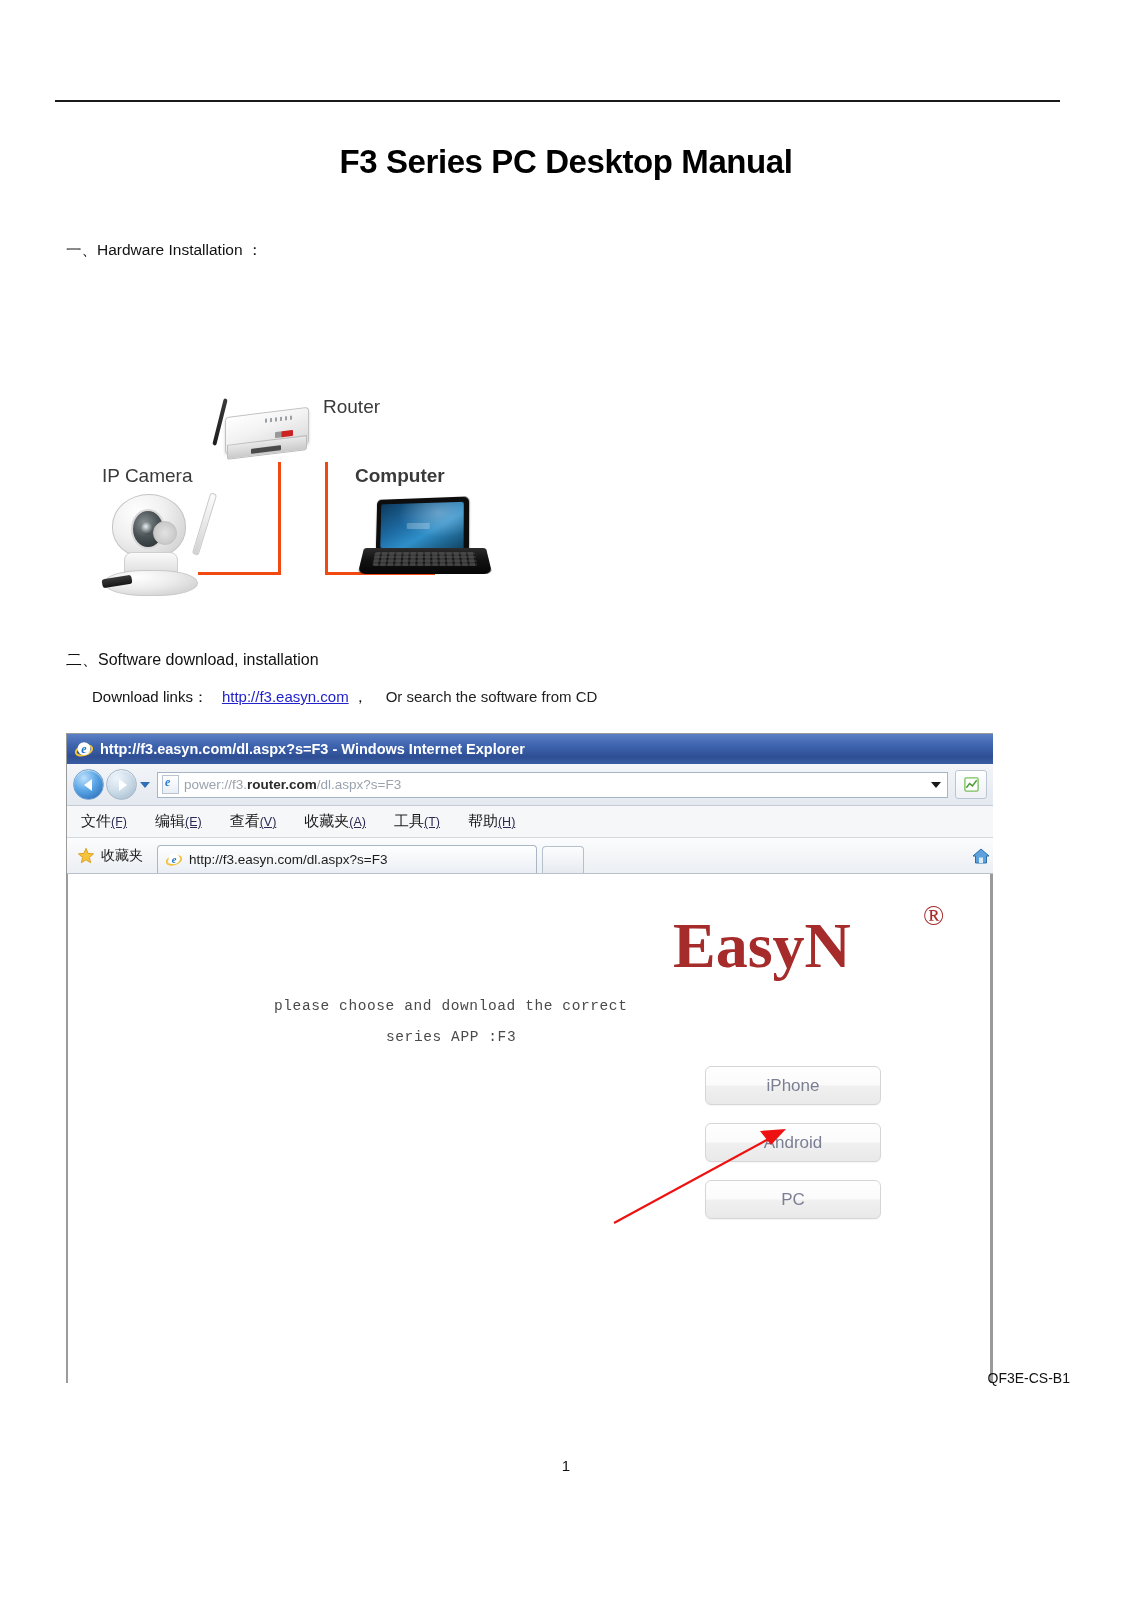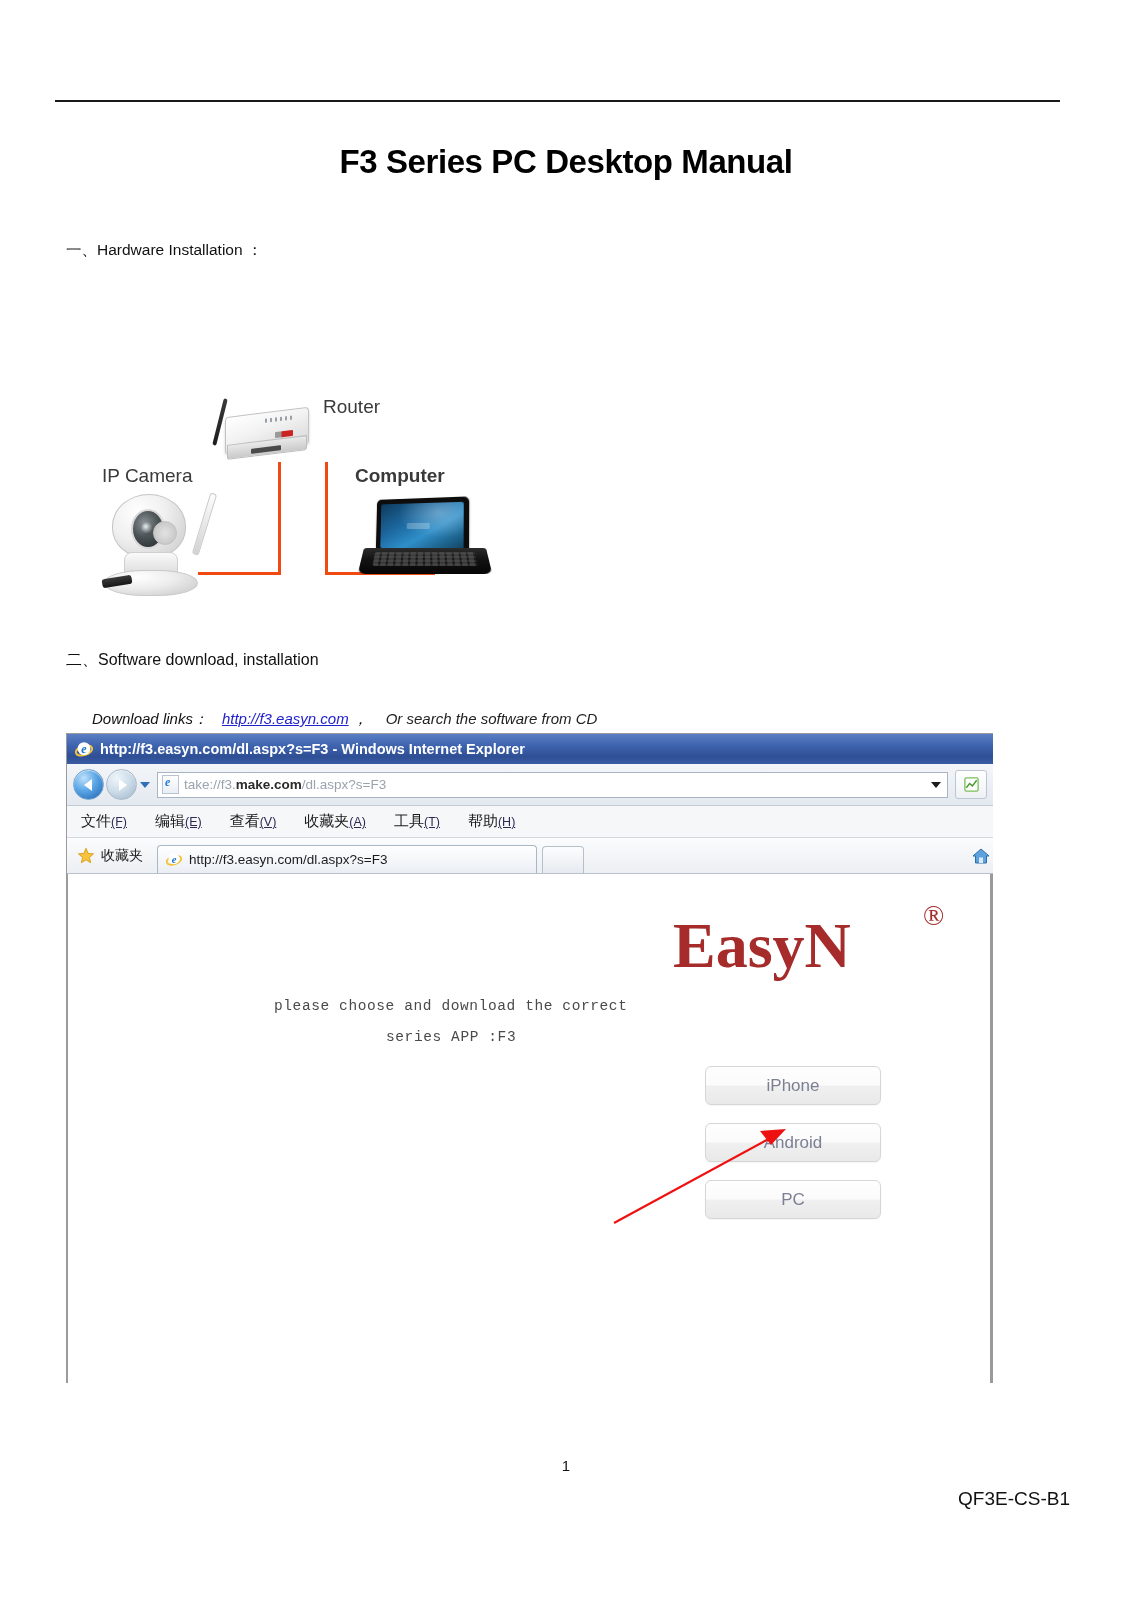--- a/index.html
+++ b/index.html
@@ -63,25 +63,24 @@
     line-height: 31px;
     color: #111;
     text-align: justify;
   }
   .para1 { top: 272px; }
   .para1 .indent { display: inline-block; width: 28px; }
 
   .dl-line {
     position: absolute;
     left: 92px;
-    top: 710px;
+    top: 688px;
     font-size: 15px;
     color: #111;
     white-space: nowrap;
-    font-style: italic;
   }
   .dl-link {
     color: #2222cc;
     text-decoration: underline;
     margin: 0 4px 0 14px;
   }
   .dl-tail { margin-left: 18px; color: #222; }
 
   
   .diagram {
@@ -622,22 +621,22 @@
     left: 0;
     top: 1457px;
     width: 1132px;
     text-align: center;
     font-size: 15px;
     color: #111;
   }
   .footer-code {
     position: absolute;
     right: 62px;
-    top: 1488px;
-    font-size: 19px;
+    top: 1370px;
+    font-size: 14px;
     color: #111;
     white-space: nowrap;
   }
 </style>
 </head>
 <body>
 
 <div class="page">
 
   <div class="header-rule"></div>
@@ -713,21 +712,21 @@
         </div>
       <div class="nav-circle fwd">
           <span class="nav-arrow"></span>
         </div>
       <div class="nav-drop">
           <span class="caret-down"></span>
         </div>
 
       <div class="addr-box">
         <span class="addr-favicon"></span>
-        <span class="addr-text"><span>take://f3.</span><b>make.com</b><span>/dl.aspx?s=F3</span></span>
+        <span class="addr-text"><span>power://f3.</span><b>router.com</b><span>/dl.aspx?s=F3</span></span>
         <span class="addr-caret">
             <span class="caret-black"></span>
           </span>
       </div>
 
       <div class="tool-btn">
         <svg viewBox="0 0 18 18" width="17" height="17">
           <rect x="2" y="2" width="14" height="14" rx="1.5" fill="#ffffff" stroke="#7bbf5a" stroke-width="1.4"></rect>
           <polyline points="3.5,12.5 7,8 10,10.5 14.5,4.5" fill="none" stroke="#4f9c36" stroke-width="1.6"></polyline>
         </svg>

